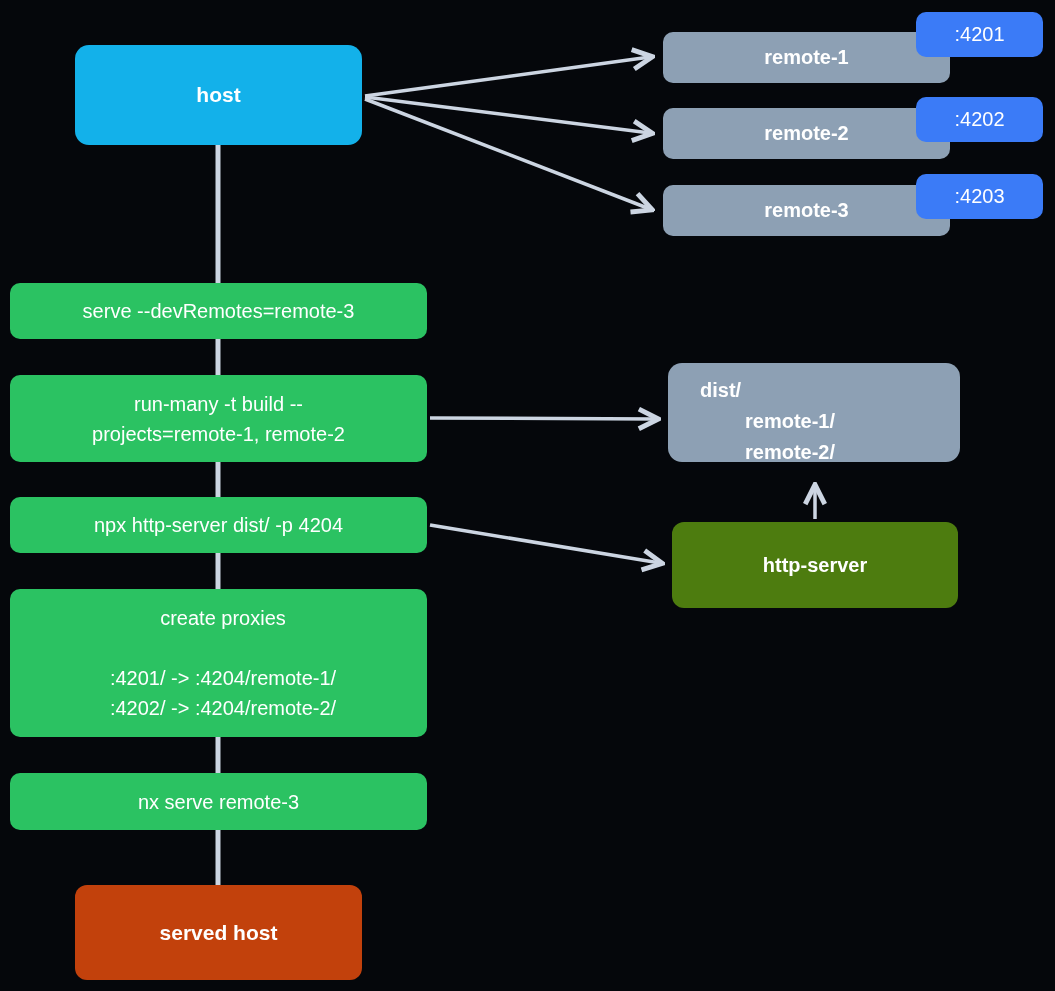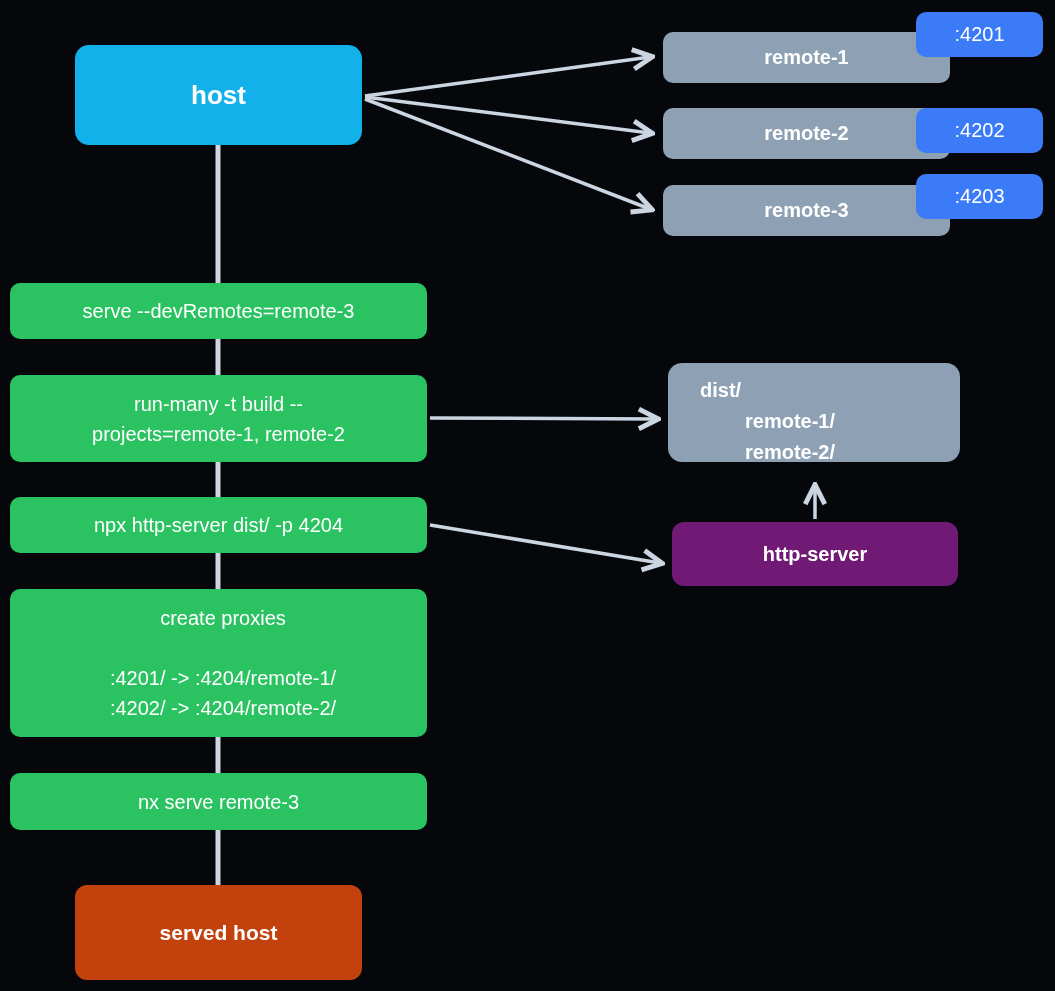--- a/index.html
+++ b/index.html
@@ -12,42 +12,42 @@
   .stage{position:absolute;inset:0;width:1055px;height:991px;}
   .arrow-layer{position:absolute;left:0;top:0;z-index:1;}
   .node{
     position:absolute;box-sizing:border-box;z-index:2;
     display:flex;align-items:center;justify-content:center;
     color:#ffffff;text-align:center;
   }
   .host{
     left:75px;top:45px;width:287px;height:100px;
     background:#13b1ea;border-radius:14px;
-    font-size:26px;font-weight:700;
+    font-size:21px;font-weight:700;
   }
   .served-host{
     left:75px;top:885px;width:287px;height:95px;
     background:#c2410c;border-radius:12px;
     font-size:21px;font-weight:700;
   }
   .remote{
     left:663px;width:287px;height:51px;
     background:#8da0b4;border-radius:10px;
     font-size:20px;font-weight:700;
   }
   .remote.r1{top:32px;}
   .remote.r2{top:108px;}
   .remote.r3{top:185px;}
   .badge{
     left:916px;width:127px;height:45px;
     background:#3b7bf7;border-radius:10px;
     font-size:20px;font-weight:400;z-index:3;
   }
   .badge.b1{top:12px;}
-  .badge.b2{top:108px;align-items:center;}
+  .badge.b2{top:97px;align-items:center;}
   .badge.b3{top:174px;}
   .cmd{
     left:10px;width:417px;
     background:#2bc262;border-radius:10px;
     font-size:20px;font-weight:400;
     white-space:pre-line;line-height:1.5;
   }
   .cmd.c1{top:283px;height:56px;}
   .cmd.c2{top:375px;height:87px;}
   .cmd.c3{top:497px;height:56px;}
@@ -56,22 +56,22 @@
   .dist{
     left:668px;top:363px;width:292px;height:99px;
     background:#8da0b4;border-radius:14px;
     font-size:20px;font-weight:700;
     align-items:flex-start;justify-content:flex-start;
     flex-direction:column;text-align:left;
     padding:12px 0 0 32px;line-height:1.55;
   }
   .dist .indent{padding-left:45px;}
   .http-server{
-    left:672px;top:522px;width:286px;height:64px;
-    background:#701a75;border-radius:12px;
+    left:672px;top:522px;width:286px;height:86px;
+    background:#4d7c0f;border-radius:12px;
     font-size:20px;font-weight:700;
   }
 </style>
 </head>
 <body>
 
 <div class="stage">
 
   <svg class="arrow-layer" width="1055" height="991" viewBox="0 0 1055 991">
     <defs>

